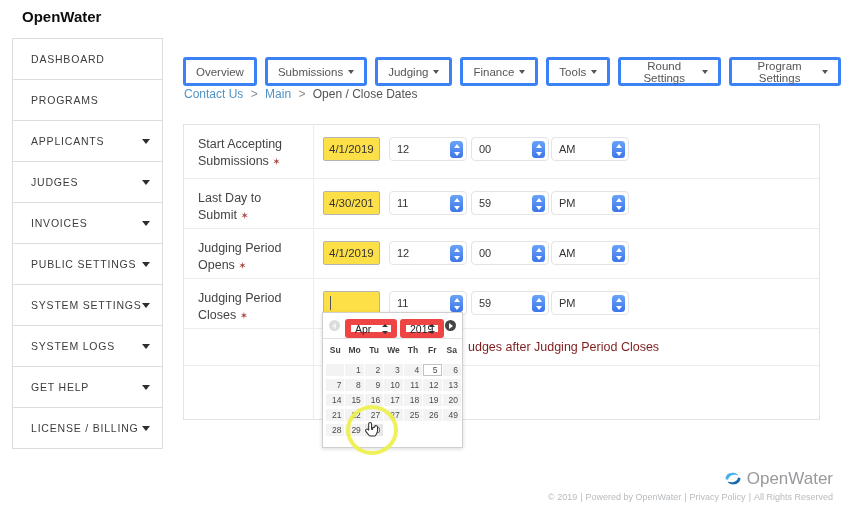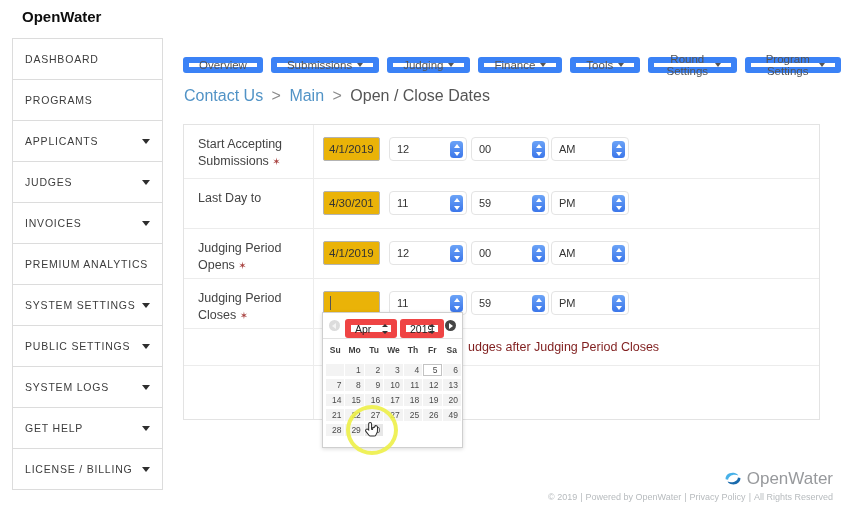--- a/index.html
+++ b/index.html
@@ -8,49 +8,49 @@
     width:841px; height:505px; position:relative; overflow:hidden;
     background:#fff; font-family:"Liberation Sans", sans-serif;
   }
 
   
   .brand { position:absolute; left:22px; top:8px; font-size:15px; font-weight:bold; color:#0d0d0d; }
 
   
   #sidebar { position:absolute; left:12px; top:38px; width:151px; }
   .side-item { position:relative; height:42px; background:#fff; border:1px solid #dcdcdc;
-    margin-top:-1px; display:flex; align-items:center; padding:0 12px 0 12px; cursor:pointer; }
+    margin-top:-1px; display:flex; align-items:center; padding:0 12px 0 18px; cursor:pointer; }
   .side-item:first-child { margin-top:0; }
   .side-label { font-size:10.5px; color:#3c3c3c; letter-spacing:0.8px; }
   .side-caret { position:absolute; right:12px; top:50%; margin-top:-2px; width:0; height:0;
     border-left:4.5px solid transparent; border-right:4.5px solid transparent; border-top:5px solid #2e2e2e; }
 
   
   #tabs { position:absolute; left:183px; top:57px; display:flex; gap:8px; }
-  .tab { height:16px; display:flex; align-items:center; background:#fff; border:6px solid #3b82f6;
+  .tab { height:29px; display:flex; align-items:center; background:#fff; border:3px solid #3b82f6;
     border-radius:3px; padding:0 10px; font-size:11.5px; color:#555; cursor:pointer; font-family:inherit; }
   .tab-caret { margin-left:5px; width:0; height:0; border-left:3.5px solid transparent;
     border-right:3.5px solid transparent; border-top:4px solid #555; }
 
   
-  #breadcrumb { position:absolute; left:184px; top:87px; font-size:16px; color:#999; }
+  #breadcrumb { position:absolute; left:184px; top:87px; font-size:12px; color:#999; }
   .crumb-link { color:#5193c6; cursor:pointer; }
   .crumb-sep { color:#8a8a8a; margin:0 4px; }
   .crumb-cur { color:#555; }
 
   
   #panel { position:absolute; left:183px; top:124px; width:637px; height:296px;
     border:1px solid #e3e3e3; background:#fff; }
   .form-row { position:relative; border-bottom:1px solid #ececec; }
   .form-row:last-child { border-bottom:none; }
   .row-label { position:absolute; left:0; top:0; bottom:0; width:130px; border-right:1px solid #ececec;
     padding:11px 8px 0 14px; font-size:12.5px; color:#444; line-height:1.35; }
   .req { color:#a94442; font-size:10px; }
   .date-input { position:absolute; top:12px; width:57px; height:24px; border:1px solid #b3b3b3;
-    border-radius:2px; font-size:11.5px; color:#333; padding:0 5px; font-family:inherit; outline:none; background:#eab308; }
+    border-radius:2px; font-size:11.5px; color:#333; padding:0 5px; font-family:inherit; outline:none; background:#fde047; }
   .text-caret { position:absolute; left:146px; top:17px; width:1px; height:14px; background:#555; }
   .fselect { position:absolute; top:12px; height:24px; width:78px; background:#fff; border:1px solid #e4e4e4;
     border-radius:4px; display:flex; align-items:center; padding-left:7px; font-size:11px; color:#333; cursor:pointer; }
   .stepper { position:absolute; right:3px; top:3px; width:13px; height:17px; border-radius:3.5px;
     background:linear-gradient(#6ba3f7,#3b76ea); }
   .stepper::before { content:""; position:absolute; left:3.5px; top:2.5px; border-left:3px solid transparent;
     border-right:3px solid transparent; border-bottom:4px solid #fff; }
   .stepper::after { content:""; position:absolute; left:3.5px; bottom:2.5px; border-left:3px solid transparent;
     border-right:3px solid transparent; border-top:4px solid #fff; }
   .partial-text { position:absolute; left:284px; top:11px; font-size:12.5px; color:#7f1d1d; white-space:nowrap; }
@@ -118,28 +118,25 @@
     </div>
     <div class="side-item">
       <span class="side-label">JUDGES</span>
       <span class="side-caret"></span>
     </div>
     <div class="side-item">
       <span class="side-label">INVOICES</span>
       <span class="side-caret"></span>
     </div>
     <div class="side-item">
-      <span class="side-label">PREMIUM ANALYTICS</span>
+      <span class="side-label">PUBLIC SETTINGS</span>
+      <span class="side-caret"></span>
     </div>
     <div class="side-item">
       <span class="side-label">SYSTEM SETTINGS</span>
-      <span class="side-caret"></span>
-    </div>
-    <div class="side-item">
-      <span class="side-label">PUBLIC SETTINGS</span>
       <span class="side-caret"></span>
     </div>
     <div class="side-item">
       <span class="side-label">SYSTEM LOGS</span>
       <span class="side-caret"></span>
     </div>
     <div class="side-item">
       <span class="side-label">GET HELP</span>
       <span class="side-caret"></span>
     </div>
@@ -203,20 +200,21 @@
         <span class="stepper"></span>
       </div>
       <div class="fselect" style="left: 367px;">
         <span class="sel-text">AM</span>
         <span class="stepper"></span>
       </div>
     </div>
     <div class="form-row" style="height: 50px;">
       <div class="row-label">
         <div>Last Day to</div>
+        <div>Submit <span class="req">✶</span></div>
       </div>
       <input class="date-input" value="4/30/2019" style="left: 139px;">
       <div class="fselect" style="left: 205px;">
         <span class="sel-text">11</span>
         <span class="stepper"></span>
       </div>
       <div class="fselect" style="left: 287px;">
         <span class="sel-text">59</span>
         <span class="stepper"></span>
       </div>

